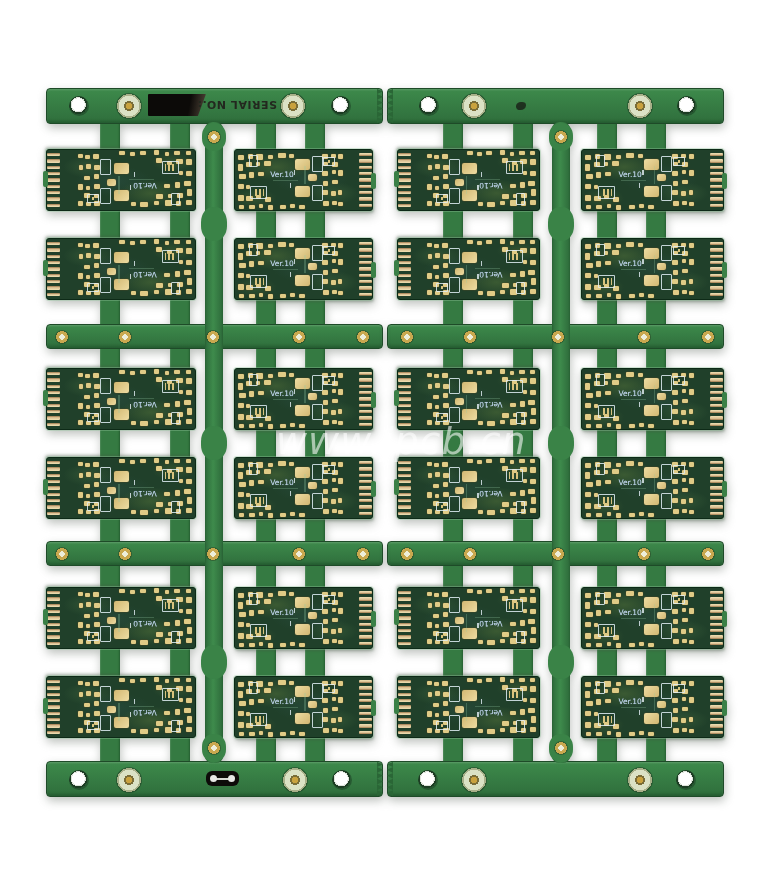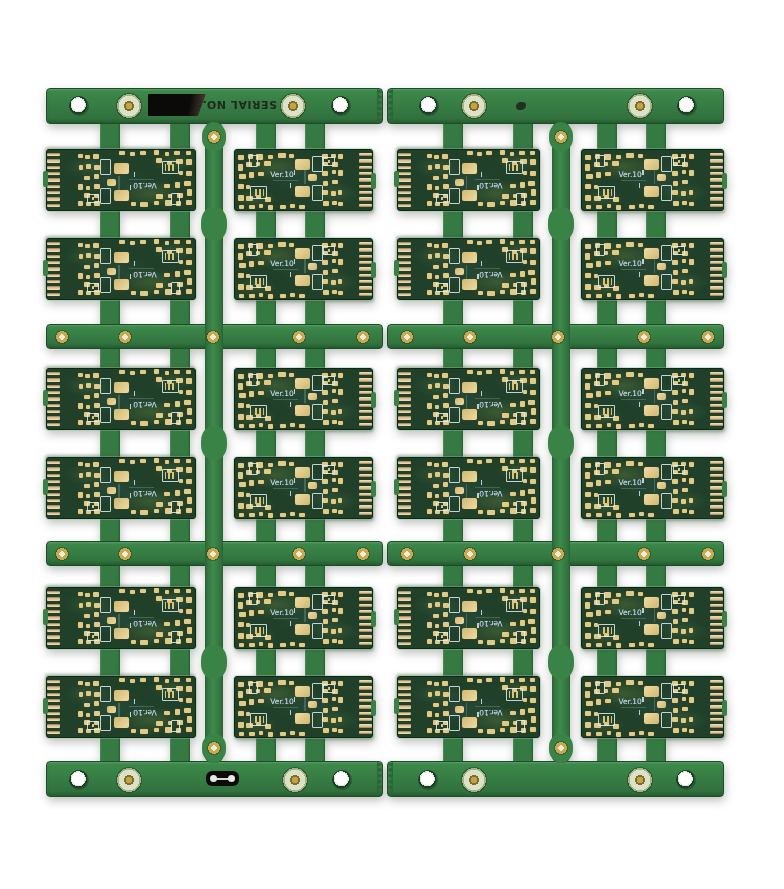--- a/index.html
+++ b/index.html
@@ -1857,13 +1857,14 @@
         <div class="trace" style="left: 71.5px; top: 16.12px; width: 1.5px; height: 18px;"></div>
         <div class="tick" style="left: 60.45px; top: 19.84px; width: 1.5px; height: 5px;"></div>
         <div class="tick" style="left: 56.55px; top: 33.48px; width: 1.5px; height: 5px;"></div>
         <div class="ver" style="left: 36.4px; top: 19.84px;">Ver.10</div>
       </div>
       <div class="seam" style="left: 377px; top: 89px; height: 34px; z-index: 7;"></div>
       <div class="seam flip" style="left: 387px; top: 89px; height: 34px; z-index: 7;"></div>
       <div class="seam" style="left: 377px; top: 762px; height: 34px; z-index: 7;"></div>
       <div class="seam flip" style="left: 387px; top: 762px; height: 34px; z-index: 7;"></div>
     </div>
+  <div class="watermark">www.jpcb.cn</div>
 </div>
 
 </body></html>

